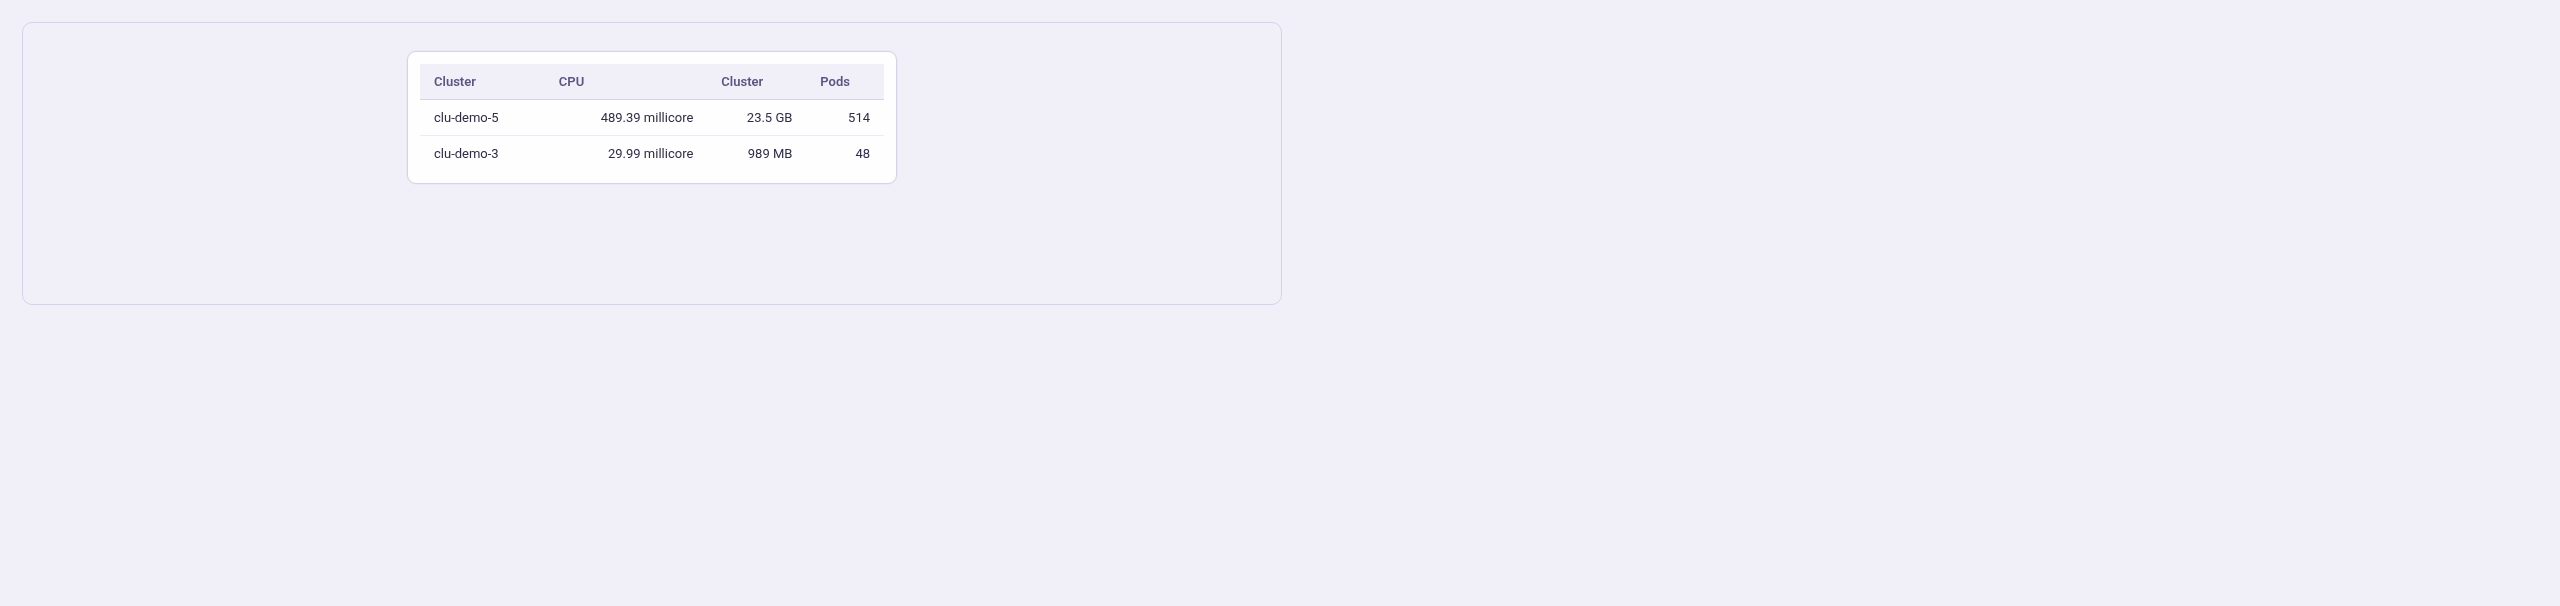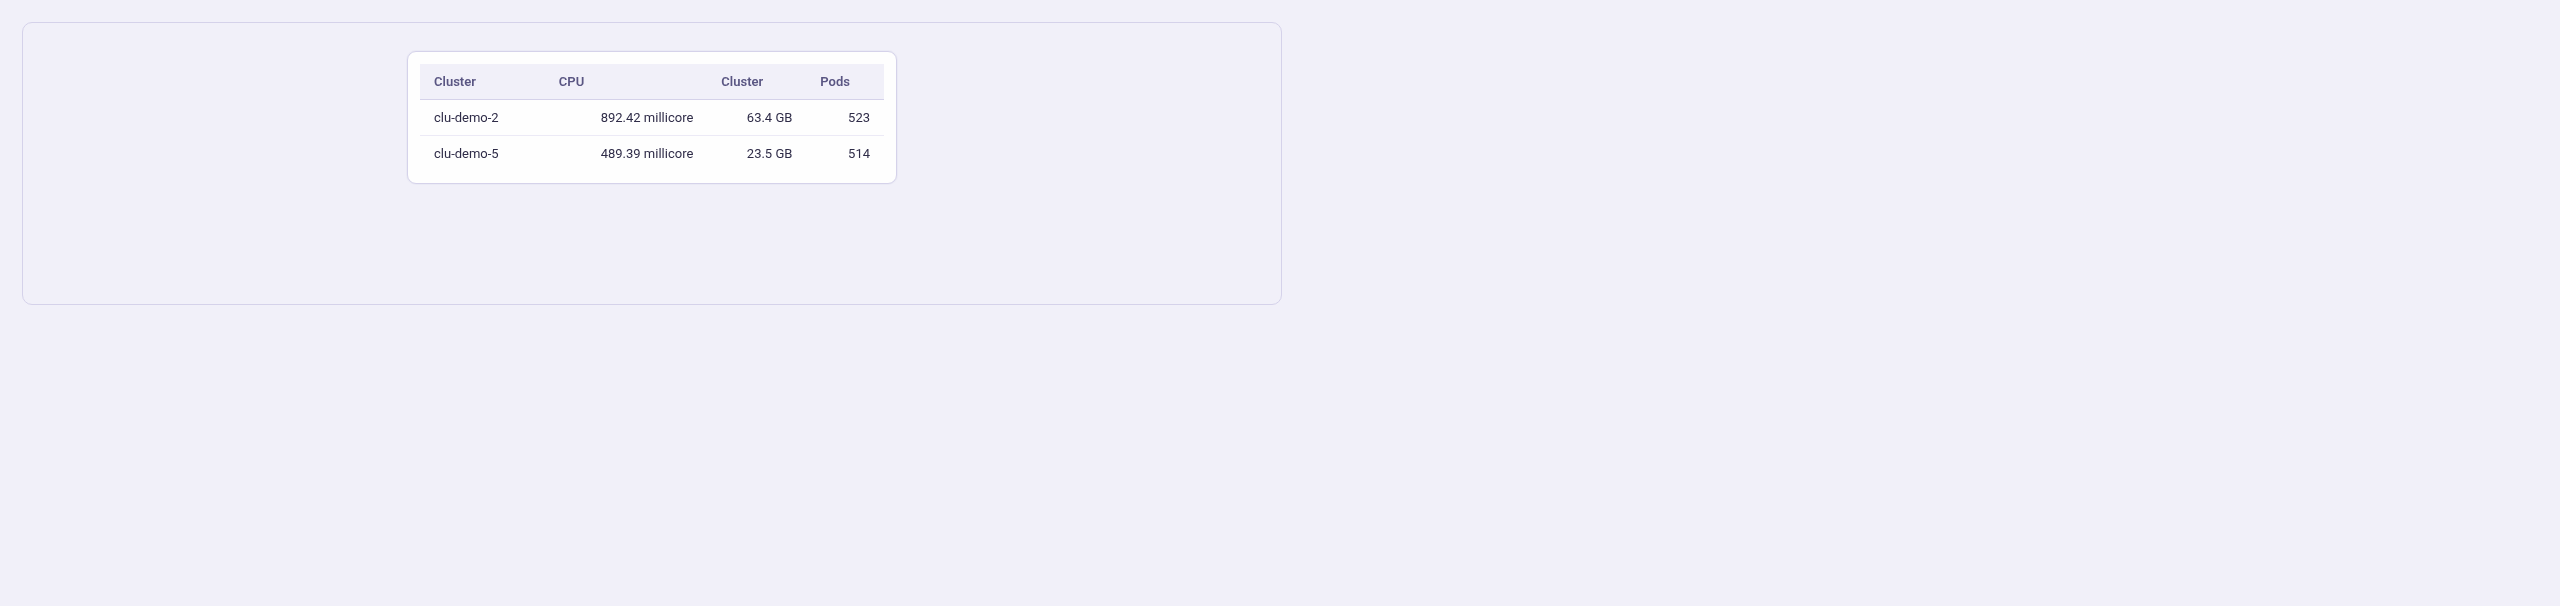--- a/index.html
+++ b/index.html
@@ -64,27 +64,27 @@
       <thead>
         <tr>
           <th>Cluster</th>
           <th class="right">CPU</th>
           <th class="right">Cluster</th>
           <th class="right">Pods</th>
         </tr>
       </thead>
       <tbody>
         <tr>
-          <td>clu-demo-2</td>
-          <td class="right">892.42 millicore</td>
-          <td class="right">63.4 GB</td>
-          <td class="right">523</td>
-        </tr>
-        <tr>
           <td>clu-demo-5</td>
           <td class="right">489.39 millicore</td>
           <td class="right">23.5 GB</td>
           <td class="right">514</td>
+        </tr>
+        <tr>
+          <td>clu-demo-3</td>
+          <td class="right">29.99 millicore</td>
+          <td class="right">989 MB</td>
+          <td class="right">48</td>
         </tr>
       </tbody>
     </table>
   </div>
 </div>
 
 </body></html>

